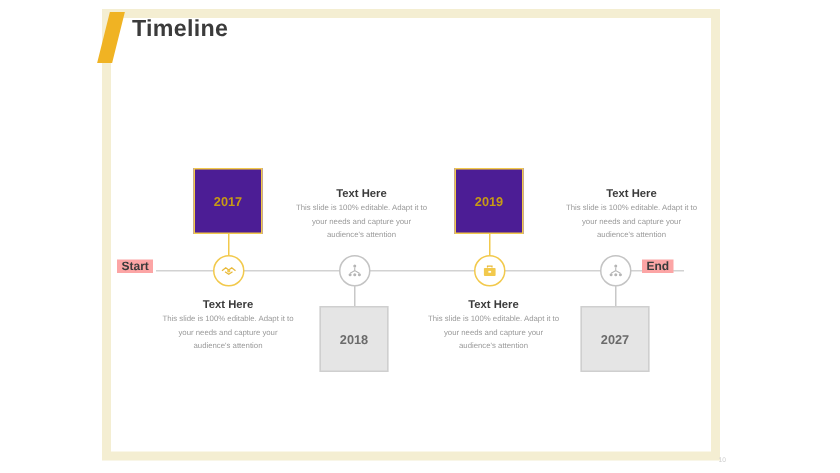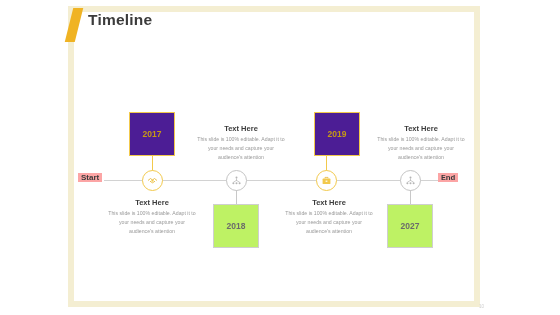--- a/index.html
+++ b/index.html
@@ -52,21 +52,21 @@
   .start-label, .end-label{
     position:absolute;
     top:173px;
     font-size:8px;
     font-weight:bold;
     color:#3b3b3b;
     background:#fca5a5;
     padding:0 3px;
   }
   .start-label{ left:78px; }
-  .end-label{ left:438px;font-family:Liberation Mono, monospace; }
+  .end-label{ left:428px; }
 
   
   .marker{
     position:absolute;
     top:170px;
     width:21px; height:21px;
     border-radius:50%;
     background:#ffffff;
     box-sizing:border-box;
     display:flex;
@@ -95,21 +95,21 @@
     justify-content:center;
     font-size:8.5px;
     font-weight:bold;
   }
   .yearbox.yellow{
     background:#4c1d95;
     border:1px solid #f2c94c;
     color:#c79a15;
   }
   .yearbox.gray{
-    background:#bef264;
+    background:#e5e5e5;
     border:1px solid #cfcfcf;
     color:#6b6b6b;
   }
 
   
   .textblock{
     position:absolute;
     width:92px;
     text-align:center;
   }
@@ -173,21 +173,21 @@
   </div>
   <div class="stem gray" style="left:236px; top:190px; height:14px;"></div>
   <div class="yearbox gray" style="left:213px; top:204px;">
     <span>2018</span>
   </div>
   <div class="textblock" style="left:106px; top:198px;">
     <div class="tb-head">Text Here</div>
     <div class="tb-body">This slide is 100% editable. Adapt it to your needs and capture your audience's attention</div>
   </div>
 
-  <div class="yearbox yellow" style="left:314px; top:112px;">
+  <div class="yearbox yellow" style="left:303px; top:112px;">
     <span>2019</span>
   </div>
   <div class="stem yellow" style="left:326px; top:156px; height:15px;"></div>
   <div class="marker yellow" style="left:316px;">
     <svg width="11" height="11" viewBox="0 0 11 11">
       <rect x="1.6" y="3.6" width="7.8" height="5.4" rx="0.6" fill="#f2c94c"></rect>
       <path d="M4 3.4 L4 2.4 L7 2.4 L7 3.4" stroke="#e8b93a" stroke-width="0.8" fill="none"></path>
       <rect x="4.6" y="5.6" width="1.8" height="1.2" fill="#ffffff"></rect>
     </svg>
   </div>

